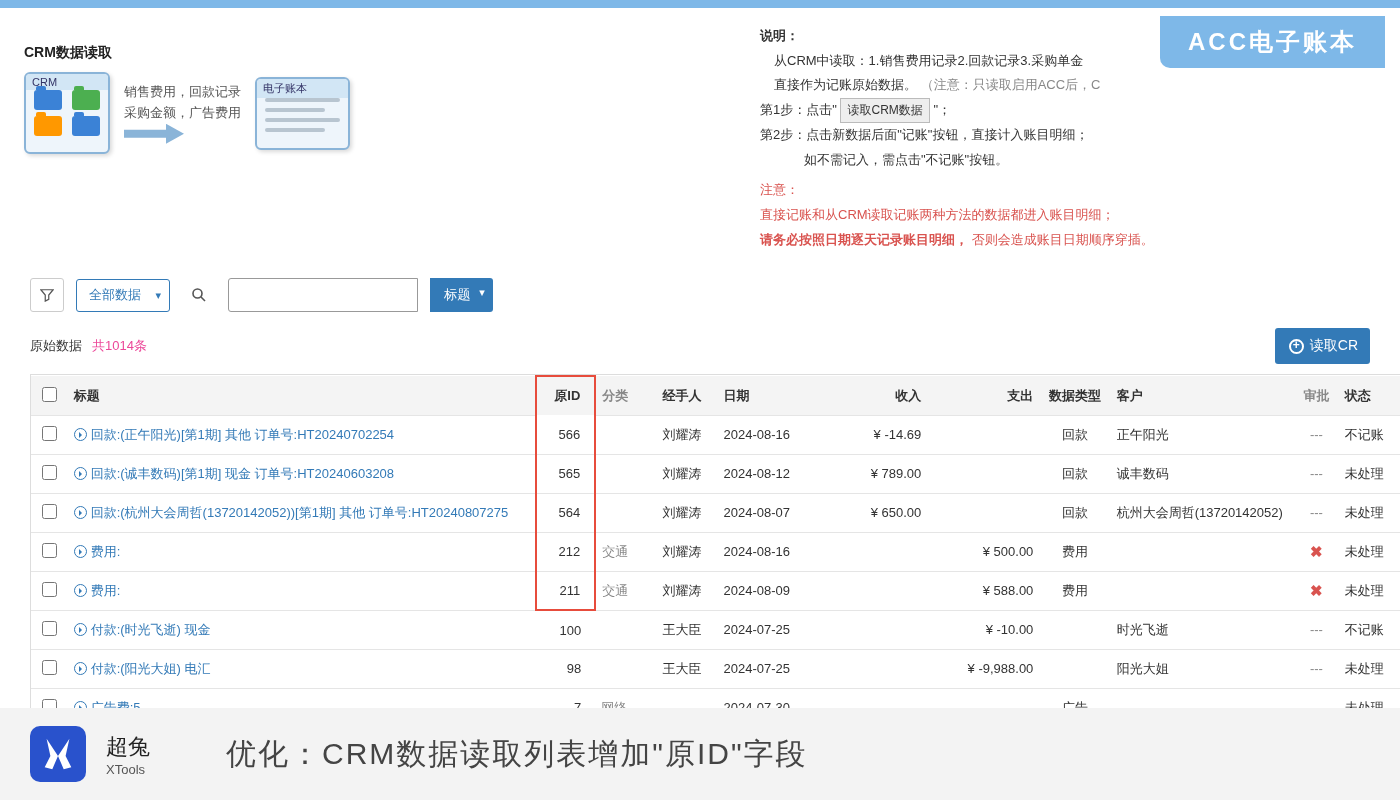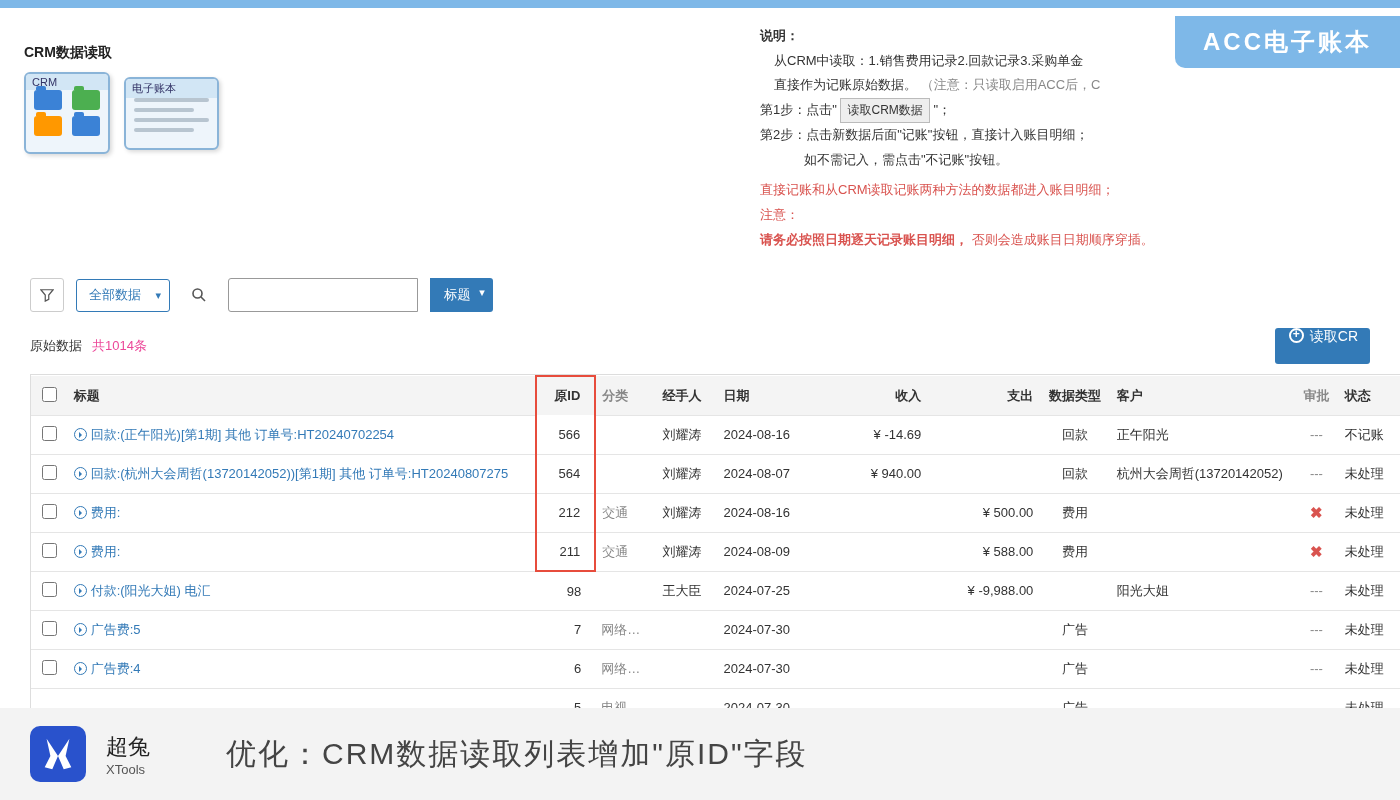--- a/index.html
+++ b/index.html
@@ -15,32 +15,32 @@
 .folder { width:28px; height:20px; border-radius:3px; position:relative; }
 .folder::before { content:""; position:absolute; top:-4px; left:2px; width:10px; height:4px; border-radius:2px 2px 0 0; background:inherit; }
 .f-blue { background:#3b82d6; } .f-green { background:#4caf50; } .f-orange { background:#ff9800; }
 .middle-text { font-size:13px; color:#555; line-height:1.6; }
 .arrow-shape { width:60px; height:20px; background:#8ab4d8; clip-path:polygon(0 30%,70% 30%,70% 0,100% 50%,70% 100%,70% 70%,0 70%); }
 .ledger-lines div { width:60px; height:4px; background:#b8c5d0; margin-bottom:6px; border-radius:2px; }
 .ledger-lines div:nth-child(odd){ width:75px; }
 .header-right { padding:16px 20px; flex:1; font-size:13px; line-height:1.9; color:#333; }
 .read-crm-btn { display:inline-block; background:#eee; border:1px solid #bbb; padding:0 6px; font-size:12px; }
 .warning-text { color:#d9534f; }
-.acc-tab { position:absolute; right:0; top:8px; background:#7eb8e8; color:#fff; font-size:24px; font-weight:bold; letter-spacing:3px; padding:10px 28px; border-radius:0 0 0 10px; }
+.acc-tab { position:absolute; right:15px; top:8px; background:#7eb8e8; color:#fff; font-size:24px; font-weight:bold; letter-spacing:3px; padding:10px 28px; border-radius:0 0 0 10px; }
 .toolbar { display:flex; align-items:center; gap:12px; padding:10px 30px 10px 30px; }
 .icon-btn { width:34px; height:34px; border:1px solid #ccc; border-radius:3px; display:flex; align-items:center; justify-content:center; color:#555; background:#fff; cursor:pointer; }
 .select-box { height:33px; border:1px solid #337ab7; color:#337ab7; padding:0 28px 0 12px; display:flex; align-items:center; border-radius:3px; position:relative; cursor:pointer; background:#fff; }
 .select-box::after { content:"▾"; position:absolute; right:8px; font-size:11px; }
 .search-input { height:34px; width:190px; border:1px solid #999; border-radius:3px 0 0 3px; padding:0 8px; }
 .search-type-btn { height:34px; background:#337ab7; color:#fff; border:none; padding:0 22px 0 14px; border-radius:0 3px 3px 0; position:relative; cursor:pointer; }
 .search-type-btn::after { content:"▾"; position:absolute; right:8px; font-size:11px; }
 .count-row { padding:6px 30px 6px 30px; display:flex; align-items:center; gap:10px; }
 .count-label { font-size:13px; color:#333; }
 .count-value { color:#ec4899; }
-.read-cr-btn { margin-left:auto; background:#337ab7; color:#fff; border:none; height:36px; padding:0 12px 0 14px; border-radius:3px; font-size:14px; display:flex; gap:6px; cursor:pointer; }
+.read-cr-btn { margin-left:auto; background:#337ab7; color:#fff; border:none; height:36px; padding:0 12px 0 14px; border-radius:3px; font-size:14px; display:flex; align-items:center; gap:6px; cursor:pointer; }
 .plus-circle { display:inline-block; width:15px; height:15px; border:2px solid #fff; border-radius:50%; position:relative; }
 .plus-circle::before { content:"+"; position:absolute; top:-3px; left:2px; font-size:12px; font-weight:bold; }
 .table-wrap { margin:4px 0 0 30px; border:1px solid #ddd; border-right:none; overflow:hidden; height:395px; }
 table { border-collapse:collapse; width:100%; table-layout:fixed; }
 th,td { padding:10px 6px; text-align:left; border-bottom:1px solid #e5e5e5; font-size:13px; white-space:nowrap; overflow:hidden; text-overflow:ellipsis; }
 th { background:#f4f4f4; font-weight:bold; color:#333; }
 .col-chk{width:36px;text-align:center;} .col-title{width:460px;} .col-id{width:58px;text-align:right;padding-right:14px;} .col-cat{width:60px;color:#888;} .col-person{width:60px;} .col-date{width:96px;} .col-in{width:110px;text-align:right;} .col-out{width:110px;text-align:right;} .col-type{width:70px;text-align:center;} .col-cust{width:180px;} .col-appr{width:44px;text-align:center;color:#888;} .col-stat{width:60px;}
 th.col-cat{color:#888;} th.col-appr{color:#888;}
 .link-title { color:#337ab7; cursor:pointer; }
 .arrow-icon { display:inline-block; width:13px; height:13px; border:1.5px solid #337ab7; border-radius:50%; position:relative; margin-right:4px; vertical-align:-2px; }
@@ -70,20 +70,25 @@
         <div class="win-title">CRM</div>
         <div class="folder-row">
             <div class="folder f-blue"></div>
             <div class="folder f-green"></div>
           </div>
         <div class="folder-row">
             <div class="folder f-orange"></div>
             <div class="folder f-blue"></div>
           </div>
       </div>
+      <div>
+        <div class="middle-text">销售费用，回款记录</div>
+        <div class="middle-text">采购金额，广告费用</div>
+        <div class="arrow-shape"></div>
+      </div>
       <div class="win-box">
         <div class="win-title">电子账本</div>
         <div class="ledger-lines">
             <div></div>
             <div></div>
             <div></div>
             <div></div>
           </div>
       </div>
     </div>
@@ -96,22 +101,22 @@
       <span style="color:#888">（注意：只读取启用ACC后，C</span>
     </div>
     <div>
       <span>第1步：点击"</span>
       <span class="read-crm-btn">读取CRM数据</span>
       <span>"；</span>
     </div>
     <div>第2步：点击新数据后面"记账"按钮，直接计入账目明细；</div>
     <div style="padding-left:44px">如不需记入，需点击"不记账"按钮。</div>
     <div style="height:6px"></div>
+    <div class="warning-text">注意：</div>
     <div class="warning-text">直接记账和从CRM读取记账两种方法的数据都进入账目明细；</div>
-    <div class="warning-text">注意：</div>
     <div>
       <span class="warning-text" style="font-weight:bold">请务必按照日期逐天记录账目明细，</span>
       <span class="warning-text">否则会造成账目日期顺序穿插。</span>
     </div>
   </div>
   <div class="acc-tab">ACC电子账本</div>
 </div>
 
 <div class="toolbar">
   <div class="icon-btn">
@@ -169,26 +174,40 @@
           <td class="col-date">2024-08-16</td>
           <td class="col-in">¥ -14.69</td>
           <td class="col-out"></td>
           <td class="col-type">回款</td>
           <td class="col-cust">正午阳光</td>
           <td class="col-appr">---</td>
           <td class="col-stat">不记账</td>
         </tr>
         <tr>
           <td class="col-chk"><input type="checkbox" style=""></td>
+          <td class="col-title"><span class="link-title"><span class="arrow-icon"></span>回款:(诚丰数码)[第1期] 现金 订单号:HT20240603208</span></td>
+          <td class="col-id id-highlight-mid">565</td>
+          <td class="col-cat"></td>
+          <td class="col-person">刘耀涛</td>
+          <td class="col-date">2024-08-12</td>
+          <td class="col-in">¥ 789.00</td>
+          <td class="col-out"></td>
+          <td class="col-type">回款</td>
+          <td class="col-cust">诚丰数码</td>
+          <td class="col-appr">---</td>
+          <td class="col-stat">未处理</td>
+        </tr>
+        <tr>
+          <td class="col-chk"><input type="checkbox" style=""></td>
           <td class="col-title"><span class="link-title"><span class="arrow-icon"></span>回款:(杭州大会周哲(13720142052))[第1期] 其他 订单号:HT20240807275</span></td>
           <td class="col-id id-highlight-mid">564</td>
           <td class="col-cat"></td>
           <td class="col-person">刘耀涛</td>
           <td class="col-date">2024-08-07</td>
-          <td class="col-in">¥ 940.00</td>
+          <td class="col-in">¥ 650.00</td>
           <td class="col-out"></td>
           <td class="col-type">回款</td>
           <td class="col-cust">杭州大会周哲(13720142052)</td>
           <td class="col-appr">---</td>
           <td class="col-stat">未处理</td>
         </tr>
         <tr>
           <td class="col-chk"><input type="checkbox" style=""></td>
           <td class="col-title"><span class="link-title"><span class="arrow-icon"></span>费用:</span></td>
           <td class="col-id id-highlight-mid">212</td>
@@ -208,20 +227,34 @@
           <td class="col-id id-highlight-last">211</td>
           <td class="col-cat">交通</td>
           <td class="col-person">刘耀涛</td>
           <td class="col-date">2024-08-09</td>
           <td class="col-in"></td>
           <td class="col-out">¥ 588.00</td>
           <td class="col-type">费用</td>
           <td class="col-cust"></td>
           <td class="col-appr"><span class="x-red">✖</span></td>
           <td class="col-stat">未处理</td>
+        </tr>
+        <tr>
+          <td class="col-chk"><input type="checkbox" style=""></td>
+          <td class="col-title"><span class="link-title"><span class="arrow-icon"></span>付款:(时光飞逝) 现金</span></td>
+          <td class="col-id ">100</td>
+          <td class="col-cat"></td>
+          <td class="col-person">王大臣</td>
+          <td class="col-date">2024-07-25</td>
+          <td class="col-in"></td>
+          <td class="col-out">¥ -10.00</td>
+          <td class="col-type"></td>
+          <td class="col-cust">时光飞逝</td>
+          <td class="col-appr">---</td>
+          <td class="col-stat">不记账</td>
         </tr>
         <tr>
           <td class="col-chk"><input type="checkbox" style=""></td>
           <td class="col-title"><span class="link-title"><span class="arrow-icon"></span>付款:(阳光大姐) 电汇</span></td>
           <td class="col-id ">98</td>
           <td class="col-cat"></td>
           <td class="col-person">王大臣</td>
           <td class="col-date">2024-07-25</td>
           <td class="col-in"></td>
           <td class="col-out">¥ -9,988.00</td>

